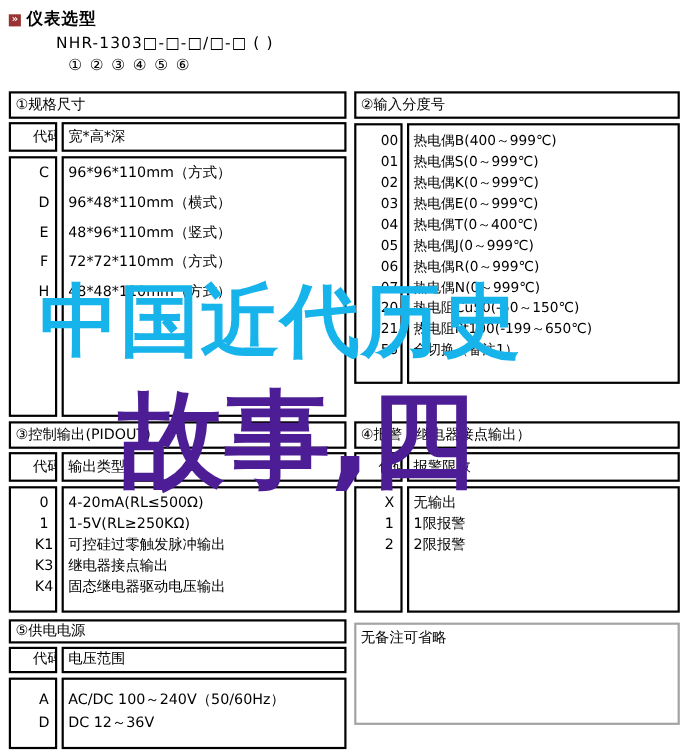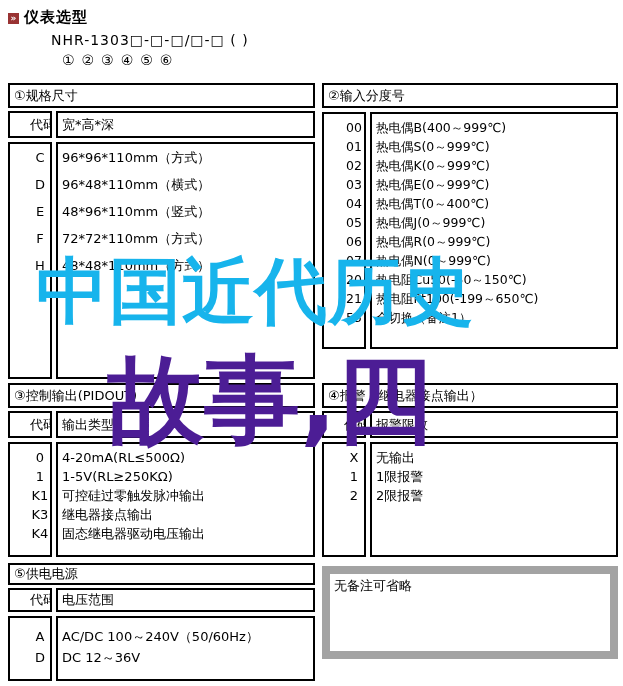--- a/index.html
+++ b/index.html
@@ -52,21 +52,21 @@
   .t1 .tbl-body .cell{height:237px;}
   .t2 .tbl-body .cell{height:237px;padding-top:4px;}
   .t3 .tbl-body .cell,.t4 .tbl-body .cell{height:115px;padding-top:4px;}
   .t5 .tbl-body .cell{height:65px;padding-top:8px;}
   .row{white-space:nowrap;}
   .t1 .row{line-height:27px;}
   .t2 .row{line-height:19px;font-size:12.5px;}
   .t3 .row,.t4 .row{line-height:19px;}
   .t5 .row{line-height:21px;}
   .note-box{
-    border:8px solid #a3a3a3;height:93px;margin-top:3px;
+    border:2px solid #a3a3a3;height:93px;margin-top:3px;
     padding:3px 0 0 4px;
   }
   
   .watermark{
     position:absolute;z-index:10;font-weight:bold;line-height:1;
     font-family:"DejaVu Sans","Liberation Sans",sans-serif;white-space:pre;
   }
   .wm1{left:36px;top:256px;font-size:72px;letter-spacing:1px;font-family:Liberation Serif, serif;}
   .wm2{left:108px;top:352px;font-size:96px;letter-spacing:0px;}
 </style>

